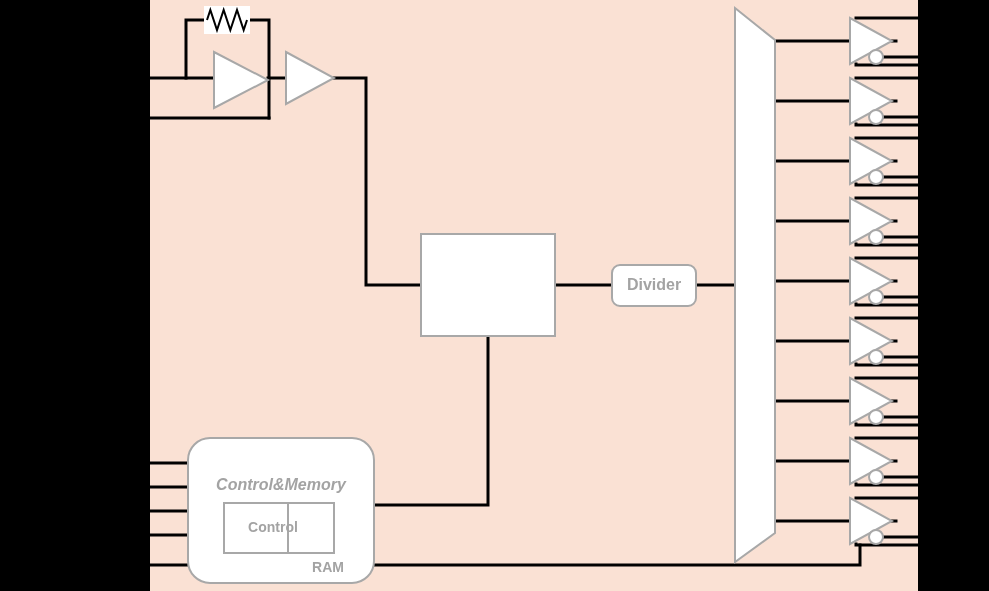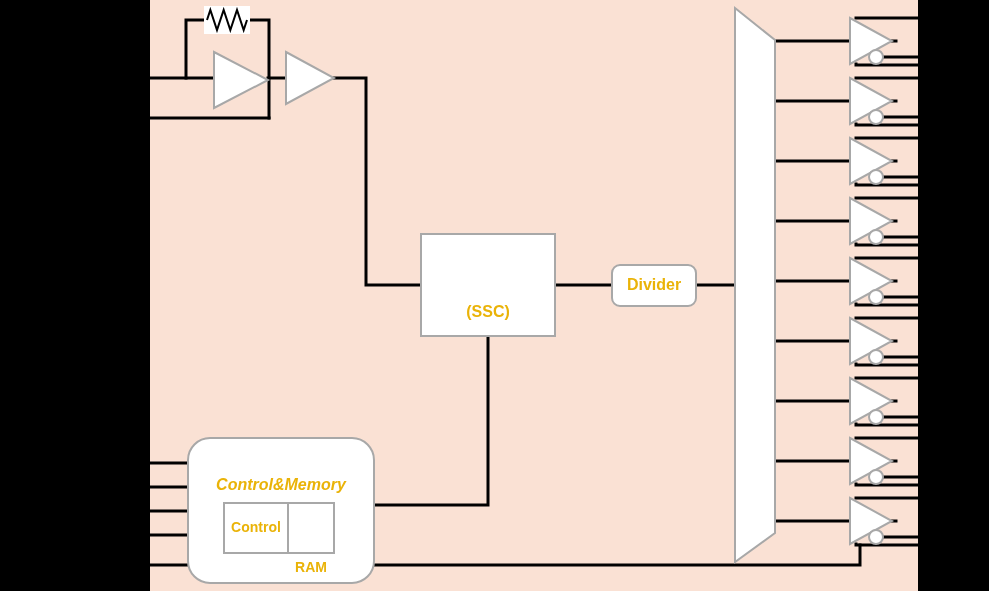--- a/index.html
+++ b/index.html
@@ -28,30 +28,30 @@
     left: 0;
     top: 0;
     width: 989px;
     height: 591px;
     overflow: visible;
   }
   .lbl {
     position: absolute;
     font-family: "Liberation Sans", sans-serif;
     font-weight: bold;
-    color: #eab308;
+    color: #a3a3a3;
     text-align: center;
     white-space: pre;
     line-height: 1.18;
     pointer-events: none;
   }
   .lbl-pll  { font-size: 16px; }
   .lbl-div  { font-size: 16px; }
   .lbl-cm   { font-size: 16px; font-style: italic; }
-  .lbl-sub  { font-size: 14px; }
+  .lbl-sub  { font-size: 14px; padding-left: 17px; }
 </style>
 </head>
 <body>
 
 <div id="root">
 
   <div id="canvas"></div>
 
   <svg class="layer" viewBox="0 0 989 591" xmlns="http://www.w3.org/2000/svg">
 
@@ -135,21 +135,20 @@
         <circle cx="876" cy="417" r="7" fill="#ffffff" stroke="#a8a8a8" stroke-width="2"></circle>
         <polygon points="850,438 892,461 850,484" fill="#ffffff" stroke="#a8a8a8" stroke-width="2"></polygon>
         <circle cx="876" cy="477" r="7" fill="#ffffff" stroke="#a8a8a8" stroke-width="2"></circle>
         <polygon points="850,498 892,521 850,544" fill="#ffffff" stroke="#a8a8a8" stroke-width="2"></polygon>
         <circle cx="876" cy="537" r="7" fill="#ffffff" stroke="#a8a8a8" stroke-width="2"></circle>
       </g>
 
   </svg>
 
   <div class="lbl lbl-pll" style="left:421px; top:265px; width:134px;">
-    <div>(SSC)</div>
   </div>
 
   <div class="lbl lbl-div" style="left:612px; top:276px; width:84px;">Divider</div>
 
   <div class="lbl lbl-cm" style="left:188px; top:476px; width:186px;">Control&amp;Memory</div>
 
   <div class="lbl lbl-sub" style="left:224px; top:519px; width:64px;">Control</div>
 
   <div class="lbl lbl-sub" style="left:288px; top:519px; width:46px;margin-top:40px;">RAM</div>
 

